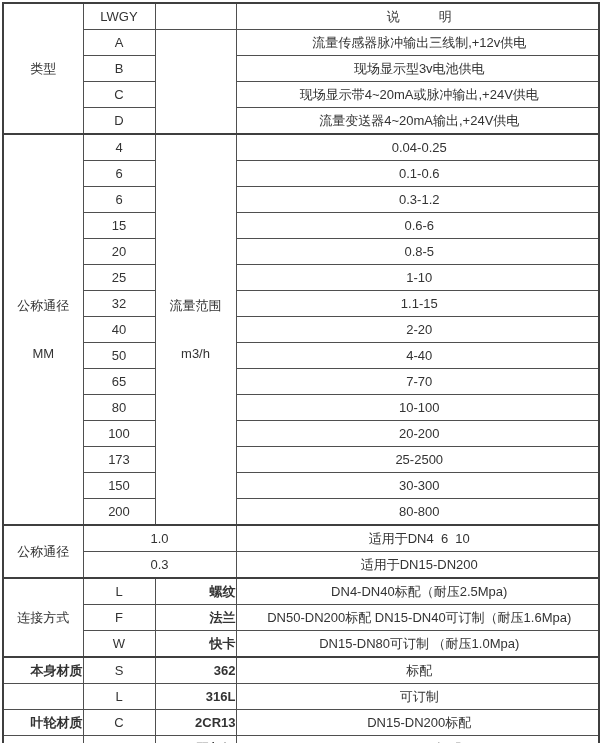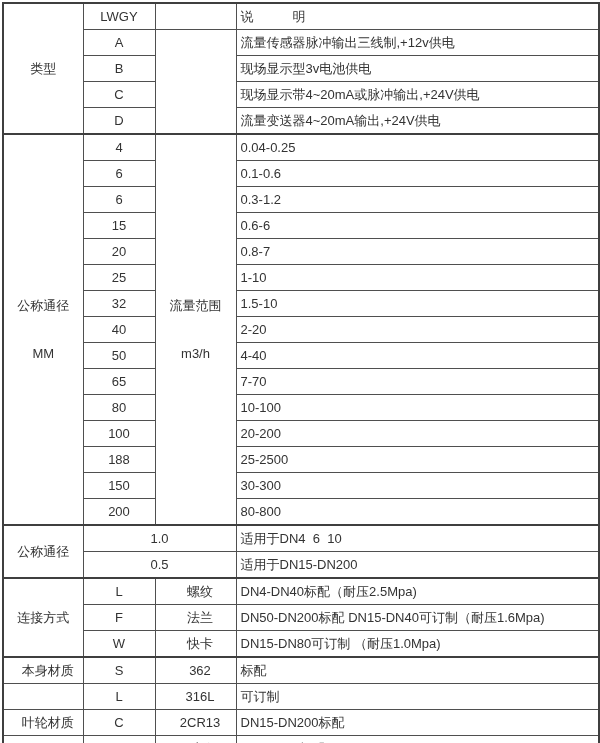--- a/index.html
+++ b/index.html
@@ -28,22 +28,22 @@
     font-size: 13px;
     line-height: 16px;
     color: #333333;
     white-space: pre-wrap;
     overflow: hidden;
     padding: 0;
     height: 25px;
     vertical-align: middle;
   }
   td.c  { text-align: center; }
-  td.l  { text-align: left; padding-left: 4px; }
-  td.l3 { text-align: center; padding-left: 9px; }
+  td.l  { text-align: center; padding-left: 4px; }
+  td.l3 { text-align: right; padding-left: 9px; font-weight: bold; }
   tr.sec td { border-top: 2px solid #3f3f3f; }
   .twoline div { text-align: center; }
 </style>
 </head>
 <body>
 
 <div class="page">
   <table class="spec">
     <colgroup>
       <col style="width:80px">
@@ -97,29 +97,29 @@
     <tr>
       <td class="c">6</td>
       <td class="l">0.3-1.2</td>
     </tr>
     <tr>
       <td class="c">15</td>
       <td class="l">0.6-6</td>
     </tr>
     <tr>
       <td class="c">20</td>
-      <td class="l">0.8-7</td>
+      <td class="l">0.8-5</td>
     </tr>
     <tr>
       <td class="c">25</td>
       <td class="l">1-10</td>
     </tr>
     <tr>
       <td class="c">32</td>
-      <td class="l">1.5-10</td>
+      <td class="l">1.1-15</td>
     </tr>
     <tr>
       <td class="c">40</td>
       <td class="l">2-20</td>
     </tr>
     <tr>
       <td class="c">50</td>
       <td class="l">4-40</td>
     </tr>
     <tr>
@@ -128,39 +128,39 @@
     </tr>
     <tr>
       <td class="c">80</td>
       <td class="l">10-100</td>
     </tr>
     <tr>
       <td class="c">100</td>
       <td class="l">20-200</td>
     </tr>
     <tr>
-      <td class="c">188</td>
+      <td class="c">173</td>
       <td class="l">25-2500</td>
     </tr>
     <tr>
       <td class="c">150</td>
       <td class="l">30-300</td>
     </tr>
     <tr>
       <td class="c">200</td>
       <td class="l">80-800</td>
     </tr>
 
     <tr class="sec">
       <td class="c" rowspan="2">公称通径</td>
       <td class="c" colspan="2">1.0</td>
       <td class="l">适用于DN4  6  10</td>
     </tr>
     <tr>
-      <td class="c" colspan="2">0.5</td>
+      <td class="c" colspan="2">0.3</td>
       <td class="l">适用于DN15-DN200</td>
     </tr>
 
     <tr class="sec">
       <td class="c" rowspan="3">连接方式</td>
       <td class="c">L</td>
       <td class="l3">螺纹</td>
       <td class="l">DN4-DN40标配（耐压2.5Mpa)</td>
     </tr>
     <tr>

